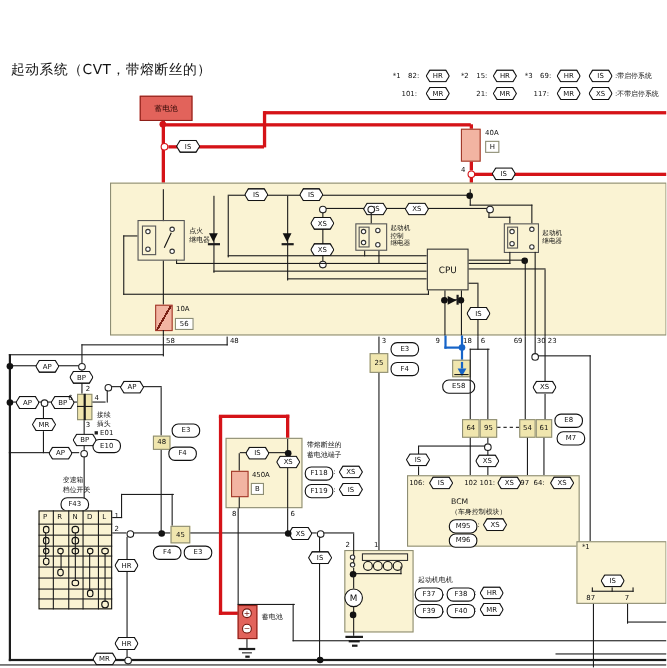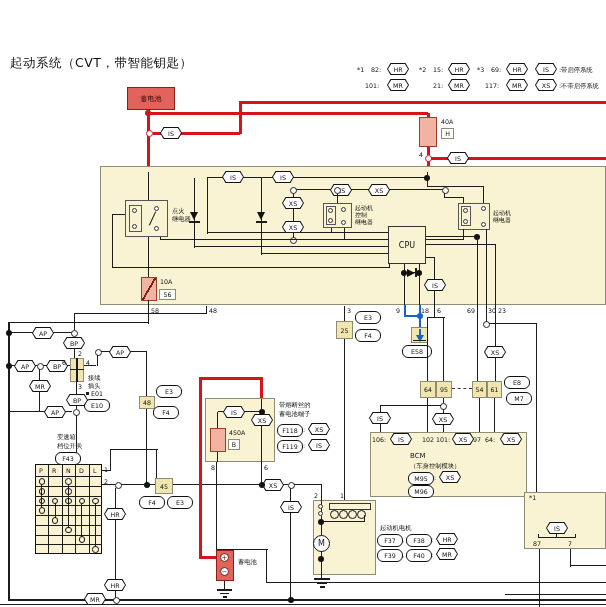--- a/index.html
+++ b/index.html
@@ -31,21 +31,21 @@
   .tri-b{position:absolute;width:0;height:0;border-left:4px solid transparent;border-right:4px solid transparent;border-top:7px solid #1664c8}
   .sl{position:absolute;width:1.4px;height:15px;background:#111;transform:rotate(25deg)}
   .pm{position:absolute;width:9px;height:9px;border:1.2px solid #701810;border-radius:50%;background:#fff;color:#701810;font-size:7px;display:flex;align-items:center;justify-content:center;box-sizing:border-box}
   .bat{position:absolute;background:#e2635b;border:1.4px solid #8e1f18;box-sizing:border-box}
 </style>
 </head>
 <body>
 
 <div id="diagram">
 
-  <div class="lb t12" style="left:10px;top:56px">起动系统（CVT，带智能钥匙）</div>
+  <div class="lb t12" style="left:10px;top:56px">起动系统（CVT，带熔断丝的）</div>
 
   <div class="lb lb6" style="left:357px;top:66px">*1</div>
   <div class="lb lb6" style="left:371px;top:66px">82:</div>
   <div class="hx" style="left:387px;top:63px">
       <b>HR</b>
     </div>
   <div class="lb lb6" style="left:419px;top:66px">*2</div>
   <div class="lb lb6" style="left:433px;top:66px">15:</div>
   <div class="hx" style="left:448px;top:63px">
       <b>HR</b>

